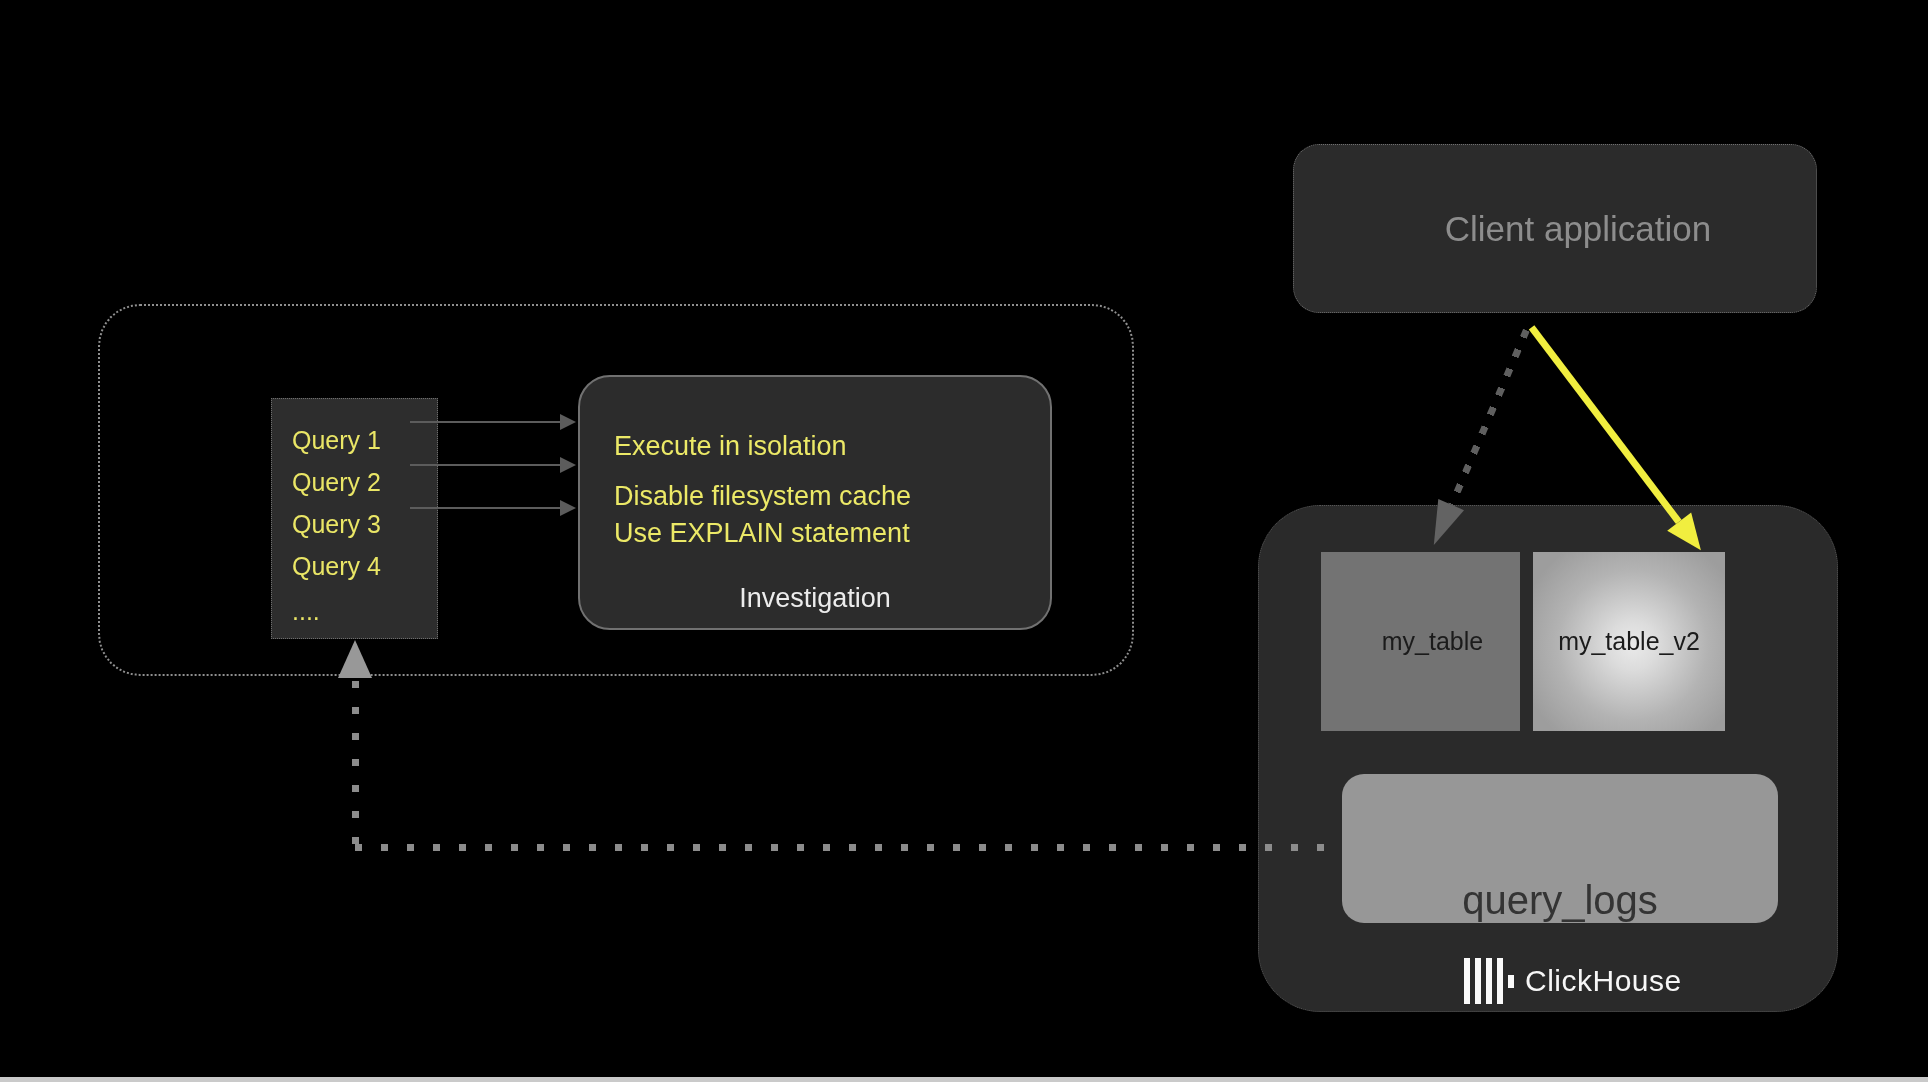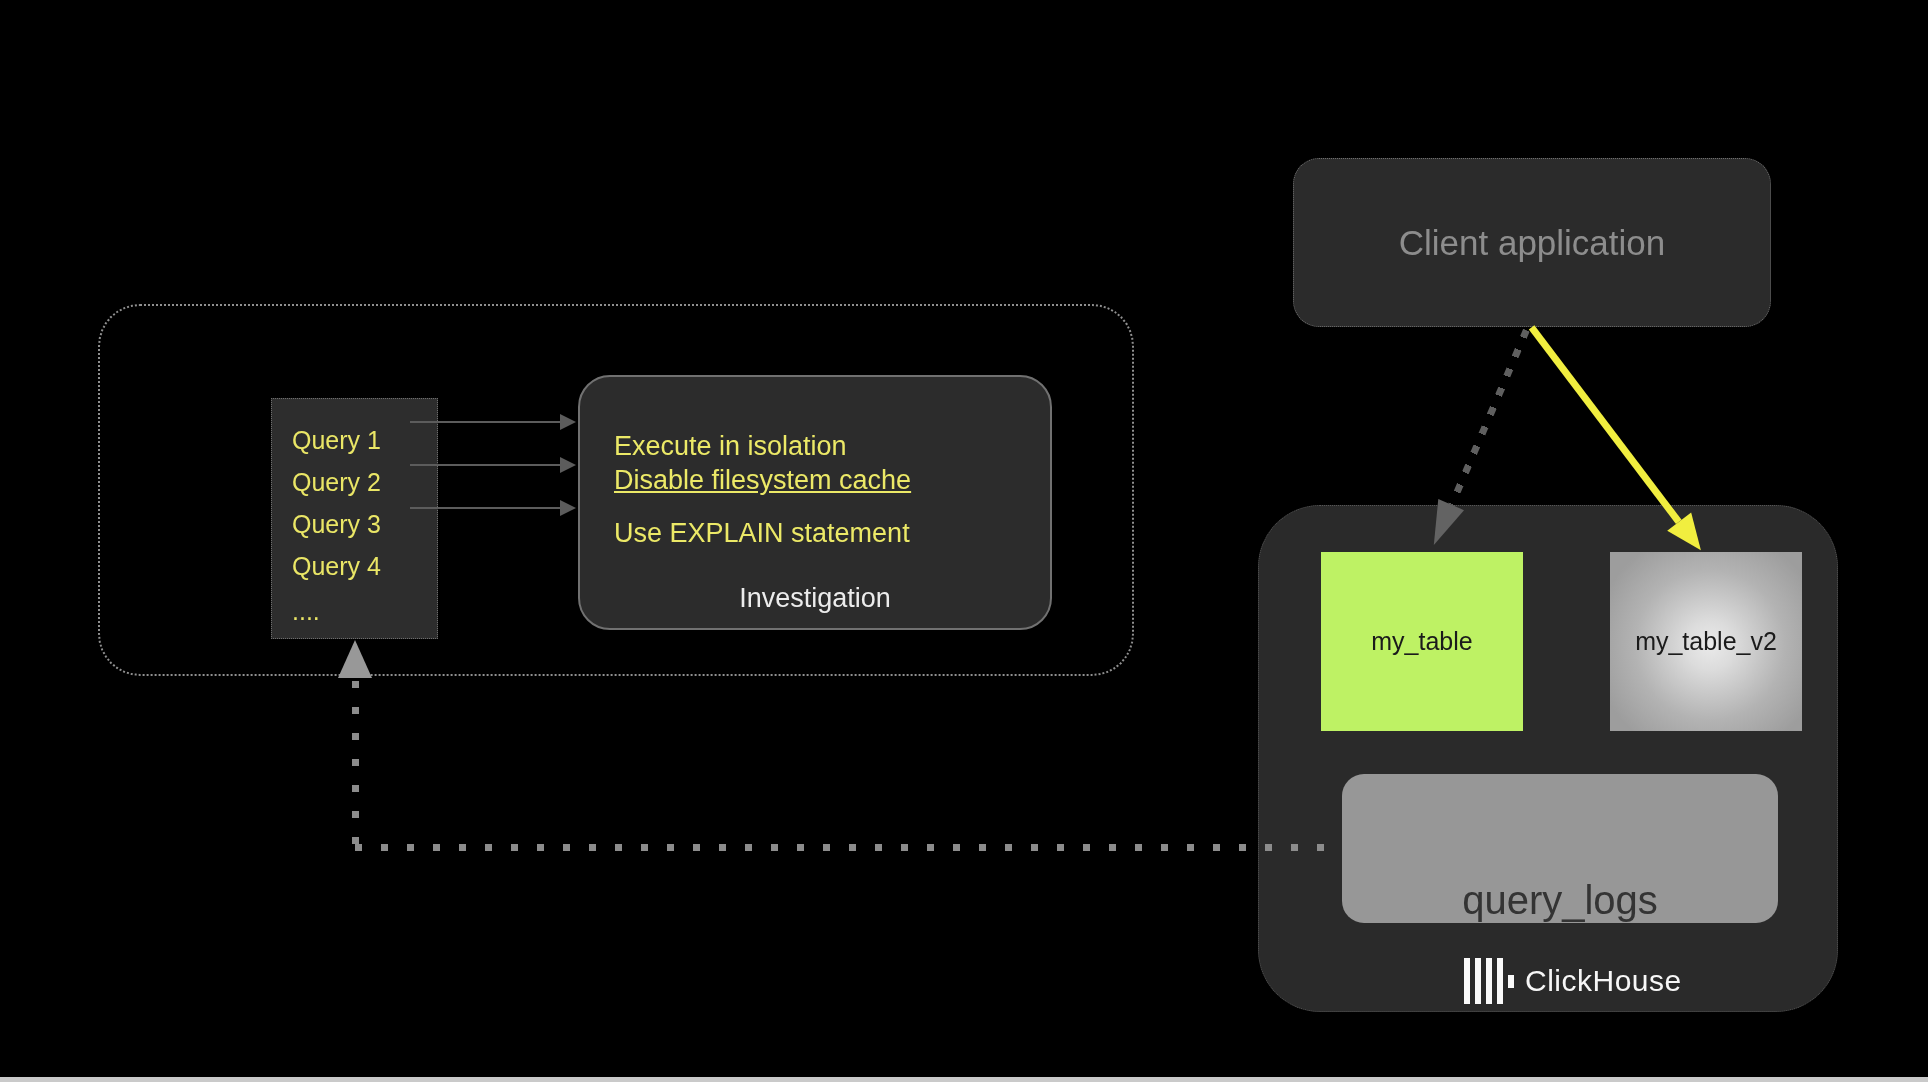--- a/index.html
+++ b/index.html
@@ -36,38 +36,38 @@
   }
   
   .qline{height:2px;background:#5c5c5c;}
   .qhead{
     width:0;height:0;border-top:8px solid transparent;border-bottom:8px solid transparent;
     border-left:16px solid #5c5c5c;
   }
 
   
   .client-box{
-    left:1293px;top:158px;width:476px;height:167px;
+    left:1293px;top:144px;width:476px;height:167px;
     background:#2b2b2b;border:1px dotted #6f6f6f;border-radius:26px;
     display:flex;align-items:center;justify-content:center;
-    color:#8d8d8d;font-size:35px;
+    color:#8d8d8d;font-size:35px;padding-left:46px;
   }
 
   
   .ch-container{
     left:1258px;top:505px;width:580px;height:507px;
     background:#2a2a2a;border:1px dotted #565656;border-radius:62px;box-sizing:border-box;
   }
   .table-box{
     display:flex;align-items:center;justify-content:center;
     color:#1b1b1b;font-size:25px;
   }
-  .my-table{left:1321px;top:552px;width:202px;height:179px;background:#bef264;}
+  .my-table{left:1321px;top:552px;width:175px;height:179px;background:#737373;padding-left:24px;}
   .my-table-v2{
-    left:1610px;top:552px;width:192px;height:179px;
+    left:1533px;top:552px;width:192px;height:179px;
     background:radial-gradient(circle at 52% 52%, #eaeaea 0%, #dcdcdc 18%, #b3b3b3 55%, #9d9d9d 85%);
   }
   .query-logs{
     left:1342px;top:774px;width:436px;height:149px;
     background:#979797;border-radius:22px;
     display:flex;align-items:flex-end;justify-content:center;
     color:#343434;font-size:40px;
   }
   .brand{left:1464px;top:958px;display:flex;align-items:center;gap:11px;}
   .brand-bars{display:flex;align-items:center;gap:5px;height:46px;}
@@ -132,21 +132,21 @@
 
   <div class="abs qline" style="left:410px;top:421px;width:150px;"></div>
   <div class="abs qhead" style="left:560px;top:414px;"></div>
   <div class="abs qline" style="left:410px;top:464px;width:150px;"></div>
   <div class="abs qhead" style="left:560px;top:457px;"></div>
   <div class="abs qline" style="left:410px;top:507px;width:150px;"></div>
   <div class="abs qhead" style="left:560px;top:500px;"></div>
 
   <div class="abs inv-box">
     <div class="inv-tip" style="top:53px;">Execute in isolation</div>
-    <div class="inv-tip" style="top:87px;text-decoration:underline;">Disable filesystem cache</div>
+    <div class="inv-tip" style="top:103px;">Disable filesystem cache</div>
     <div class="inv-tip" style="top:140px;">Use EXPLAIN statement</div>
     <div class="inv-caption" style="top:206px;">Investigation</div>
   </div>
 
   <div class="abs client-box">
     <span>Client application</span>
   </div>
 
   <div class="abs ch-container"></div>
 

